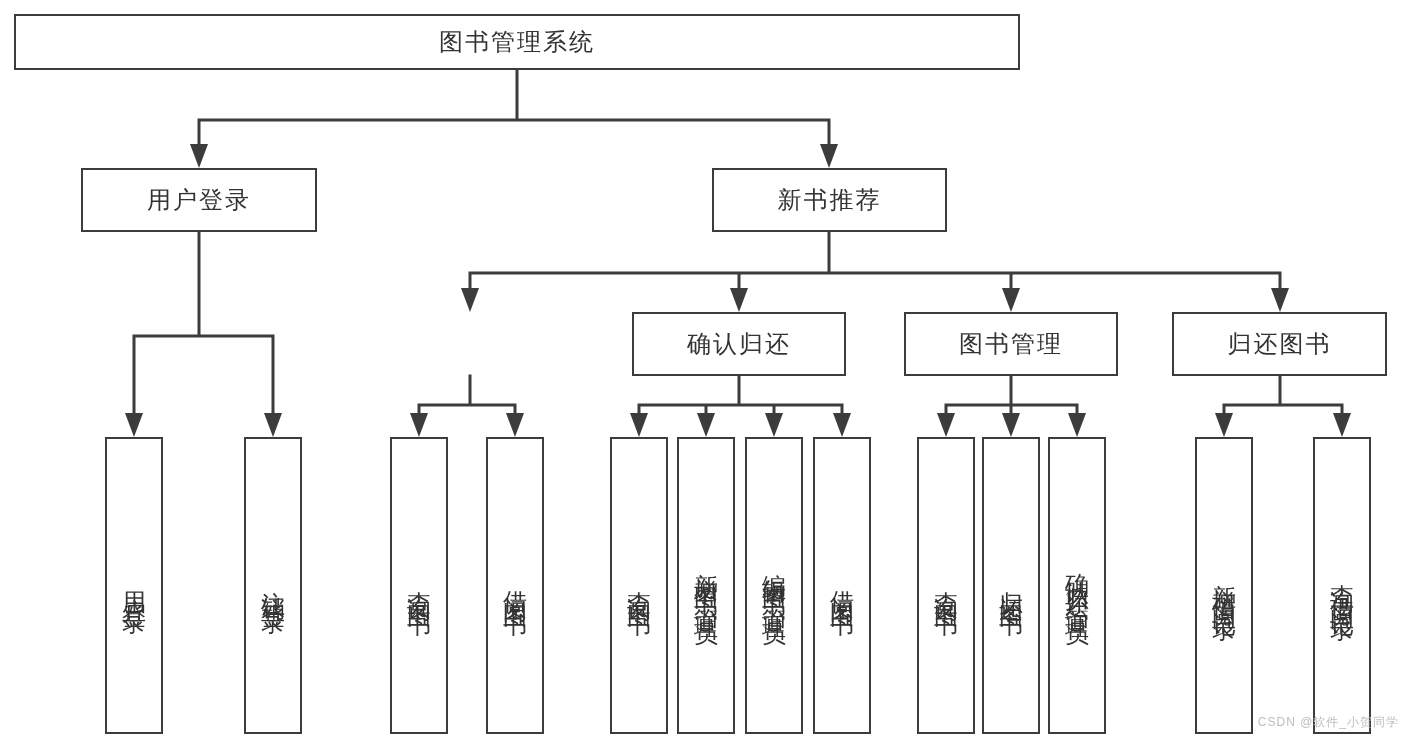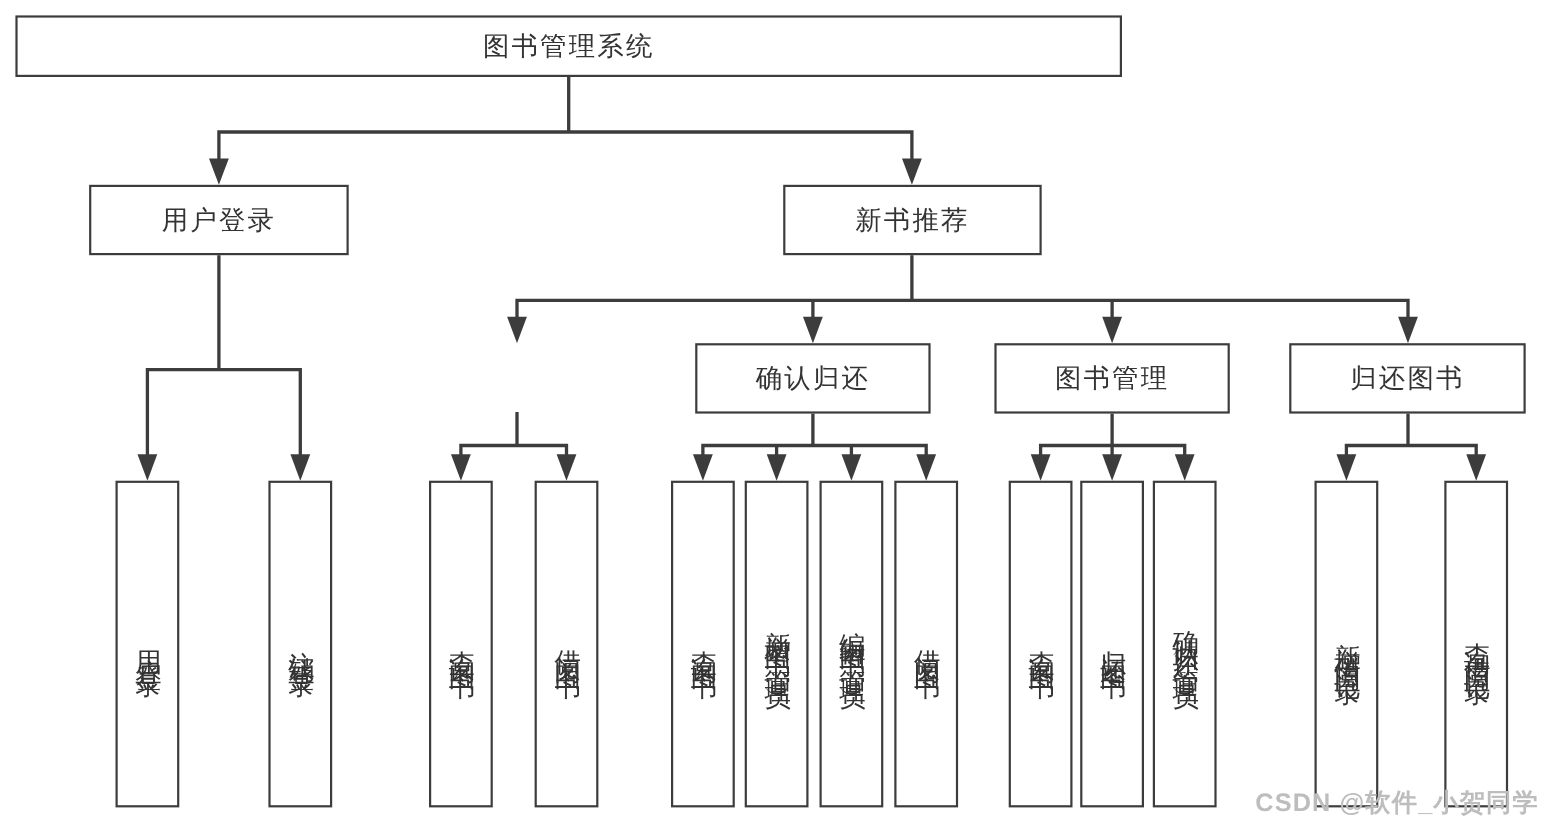--- a/index.html
+++ b/index.html
@@ -40,26 +40,25 @@
     text-orientation:mixed;
     font-size:24px;
     letter-spacing:7px;
     line-height:1;
     color:var(--text);
   }
   .watermark{
     position:absolute;
     top:714px;
     right:6px;
-    font-size:23px;
+    font-size:12px;
     color:var(--wm);
     letter-spacing:1px;
     z-index:3;
     white-space:nowrap;
-    font-weight:bold;
   }
 </style>
 </head>
 <body>
 
 <div class="canvas">
 
   <svg class="connectors" width="1405" height="747" viewBox="0 0 1405 747" aria-hidden="true">
     <g stroke="#3c3c3c" stroke-width="3" fill="none" stroke-linecap="square">
       <path d="M517,70 V120 M199,120 H829 M199,120 V148 M829,120 V148"></path>

